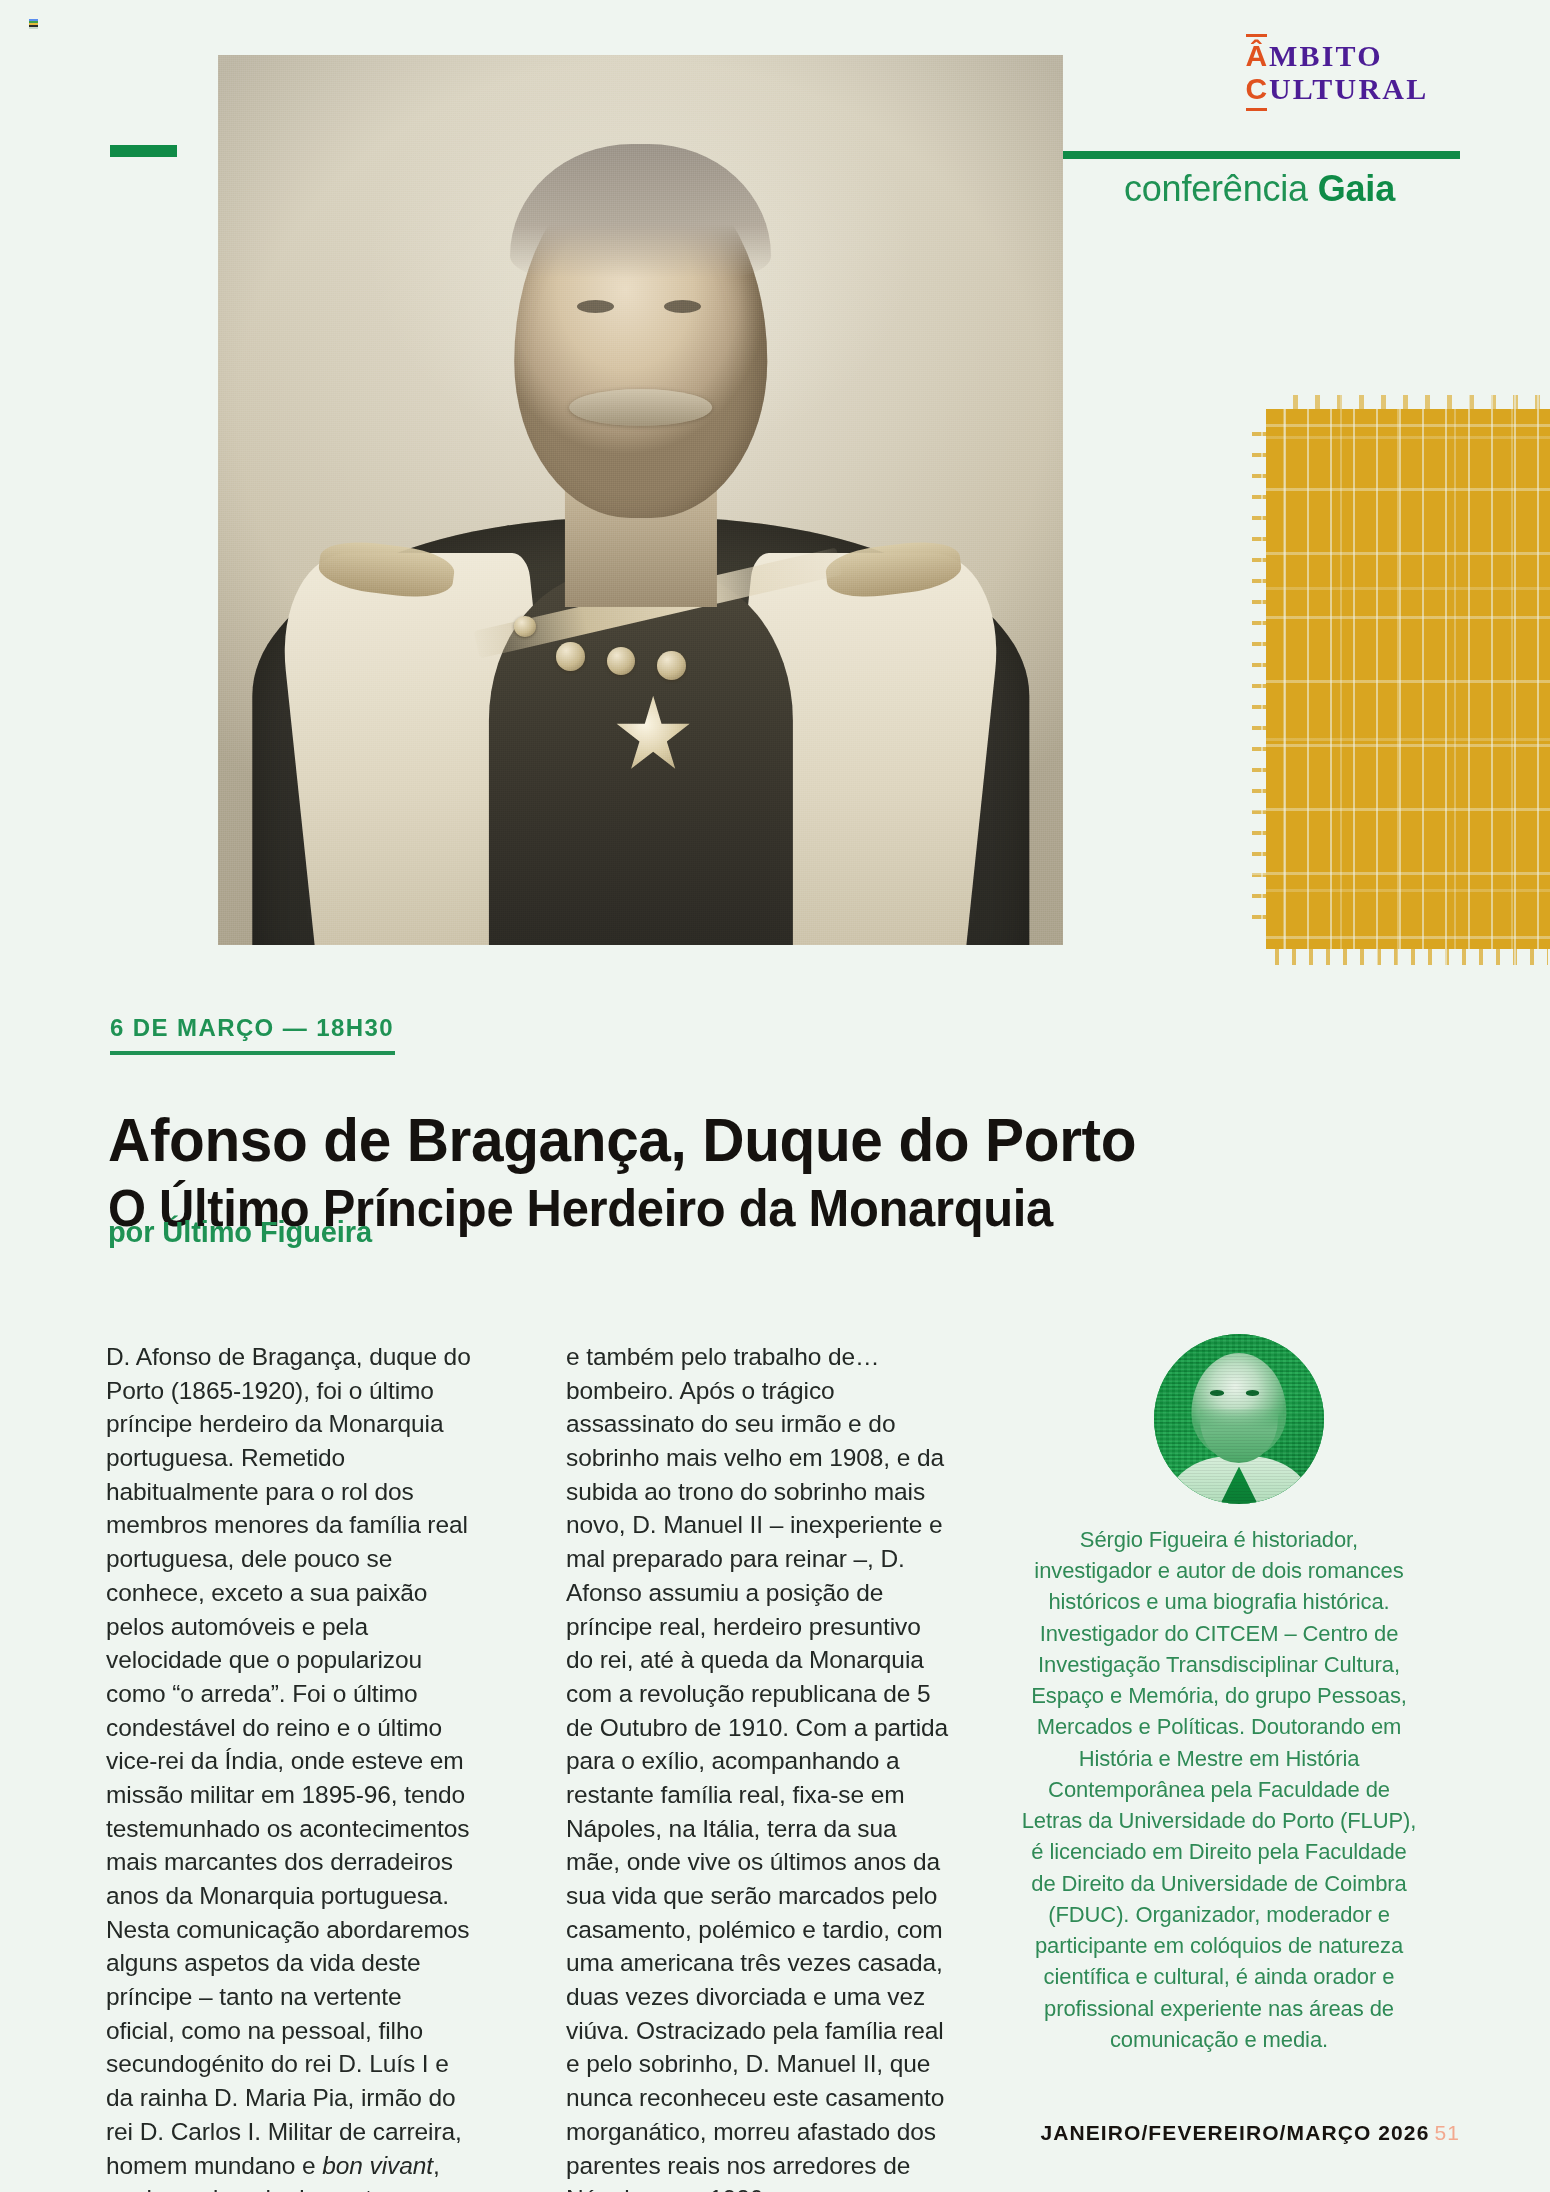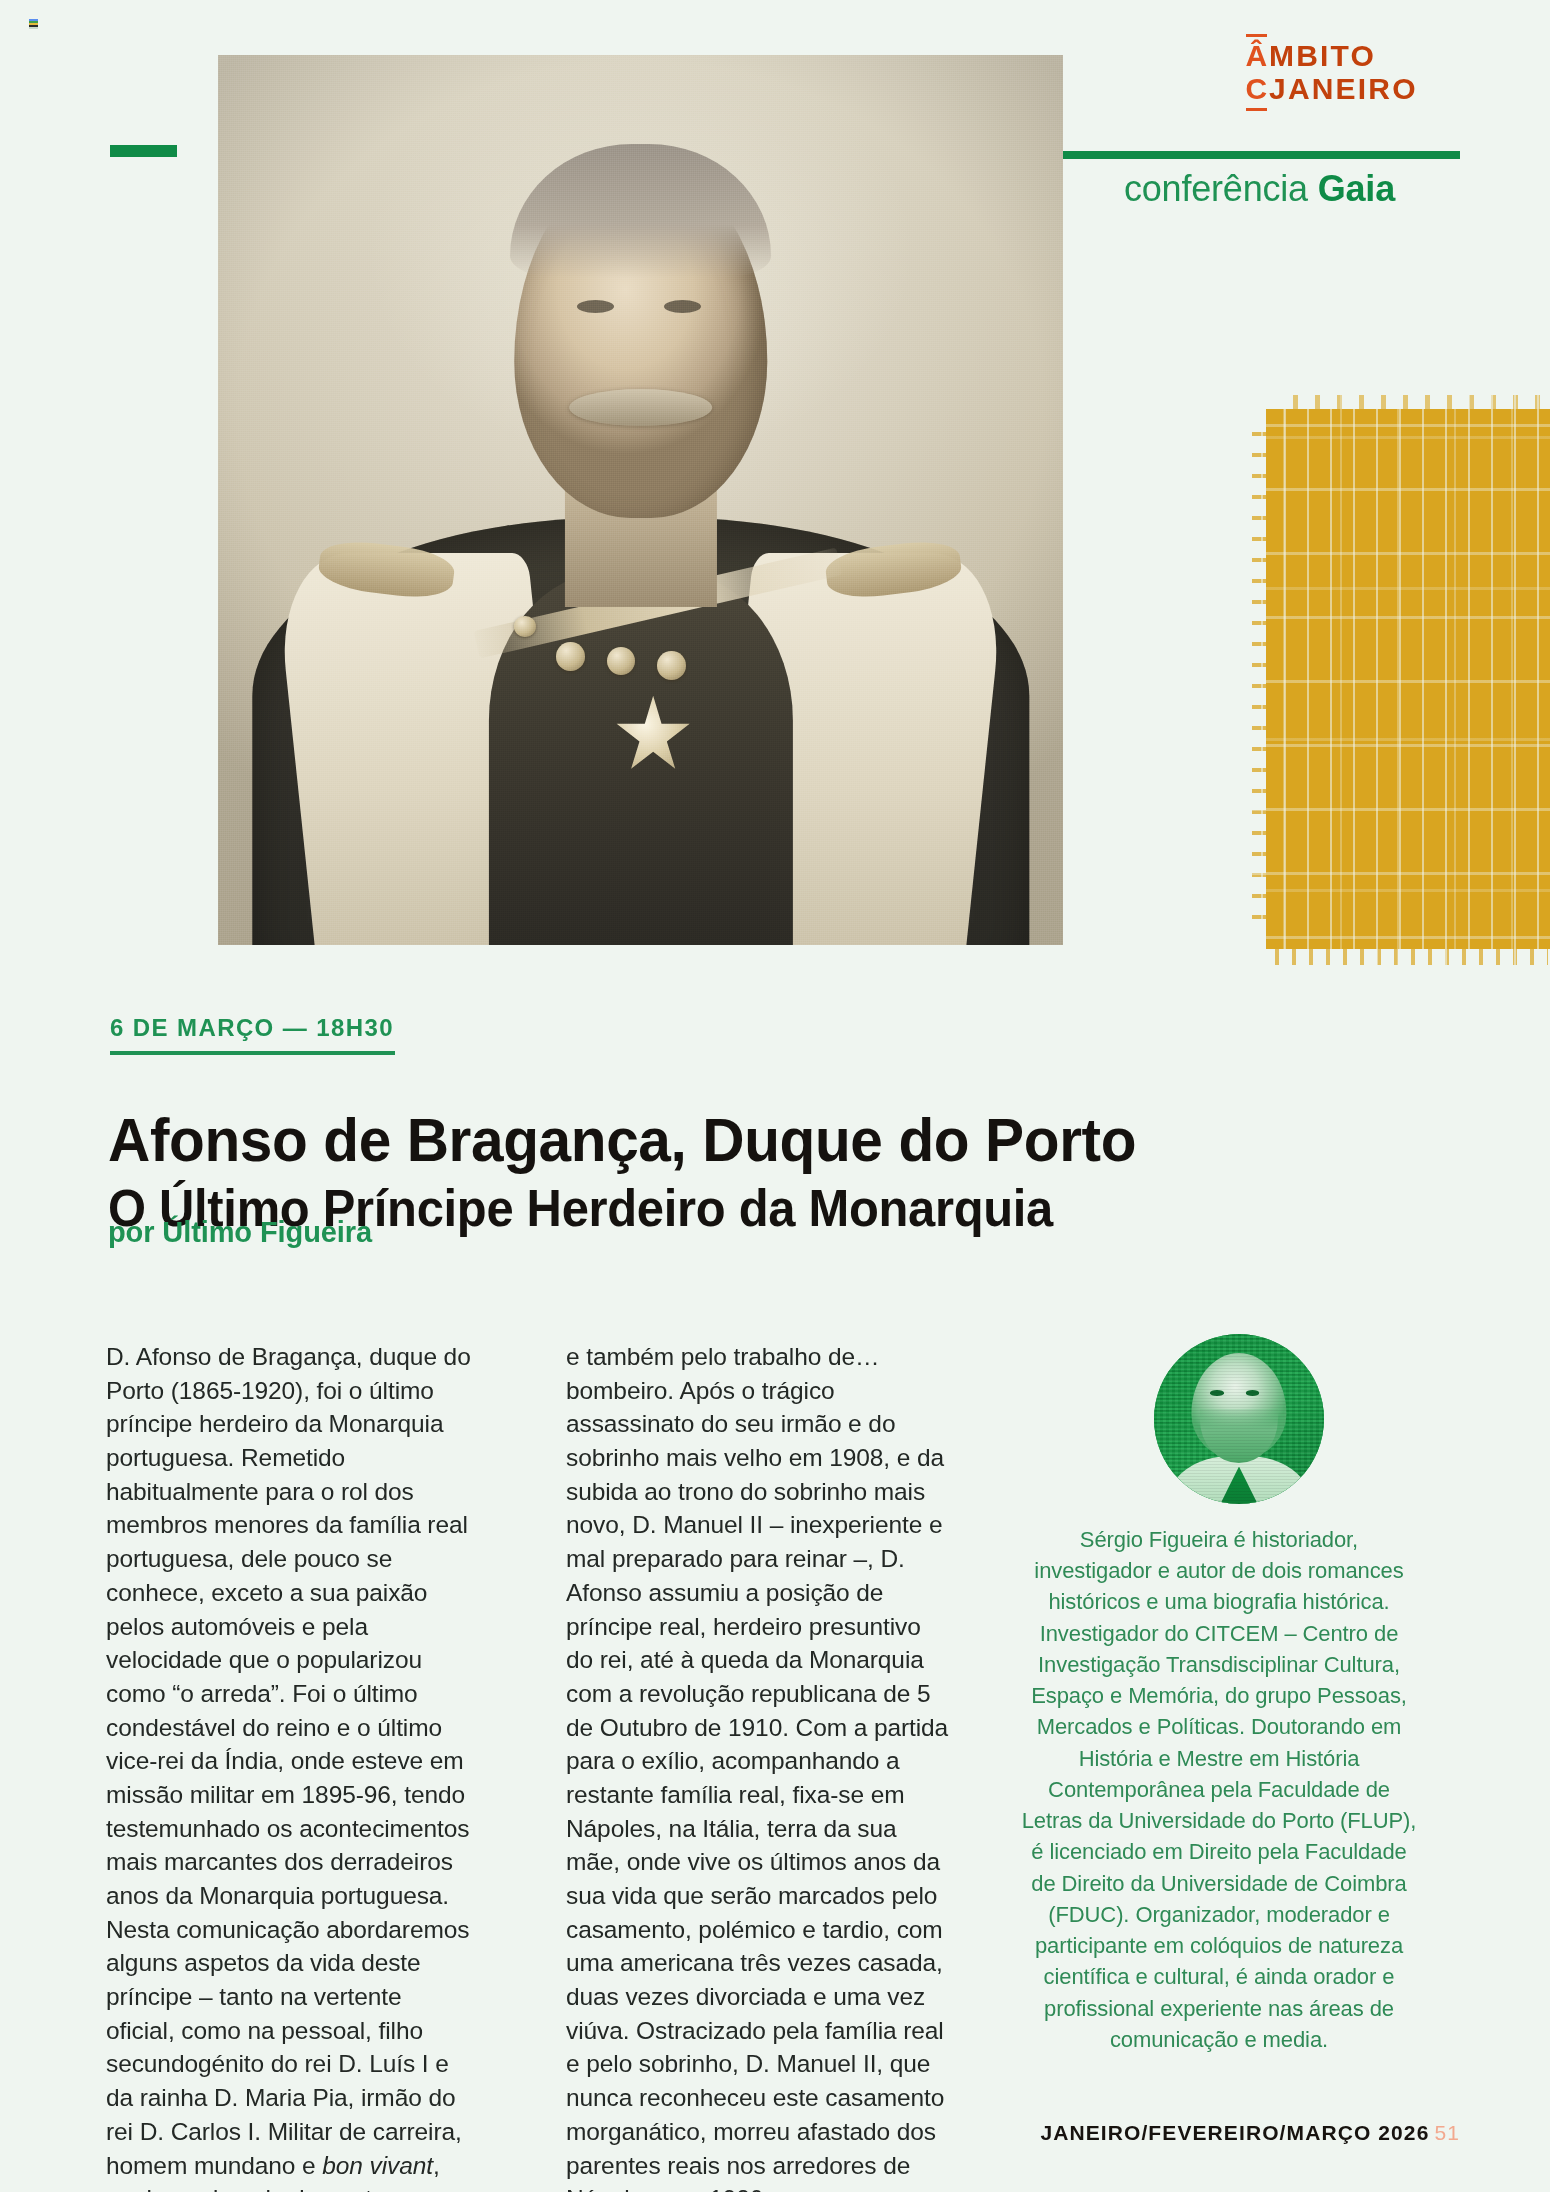--- a/index.html
+++ b/index.html
@@ -81,25 +81,25 @@
     left: 2px;
     right: 2px;
     height: 3px;
     background: #e0521f;
   }
   .brand-mark::before { top: -7px; }
   .brand-mark::after  { bottom: -7px; }
   .brand-mark.no-top::before { display: none; }
   .brand-mark.no-bot::after  { display: none; }
   .brand-word {
-    font-family: Liberation Sans, sans-serif;
+    font-family: Liberation Serif, serif;
     font-weight: 700;
     font-size: 30px;
     letter-spacing: 2.2px;
-    color: #c2410c;
+    color: #4c1d95;
   }
 
   
   .conf-rule {
     position: absolute;
     left: 1059px;
     top: 151px;
     width: 401px;
     height: 8px;
     background: #0f8b47;
@@ -498,21 +498,21 @@
 
   <div class="corner-dash"></div>
 
   <div class="brand">
     <div class="brand-row">
       <span class="brand-mark no-bot">Â</span>
       <span class="brand-word">MBITO</span>
     </div>
     <div class="brand-row">
       <span class="brand-mark no-top">C</span>
-      <span class="brand-word">JANEIRO</span>
+      <span class="brand-word">ULTURAL</span>
     </div>
   </div>
 
   <div class="conf-rule"></div>
   <div class="conf-line">
     <span>conferência </span><span class="bold">Gaia</span>
   </div>
 
   <div class="hero-photo">
     <div class="hp-vignette"></div>

